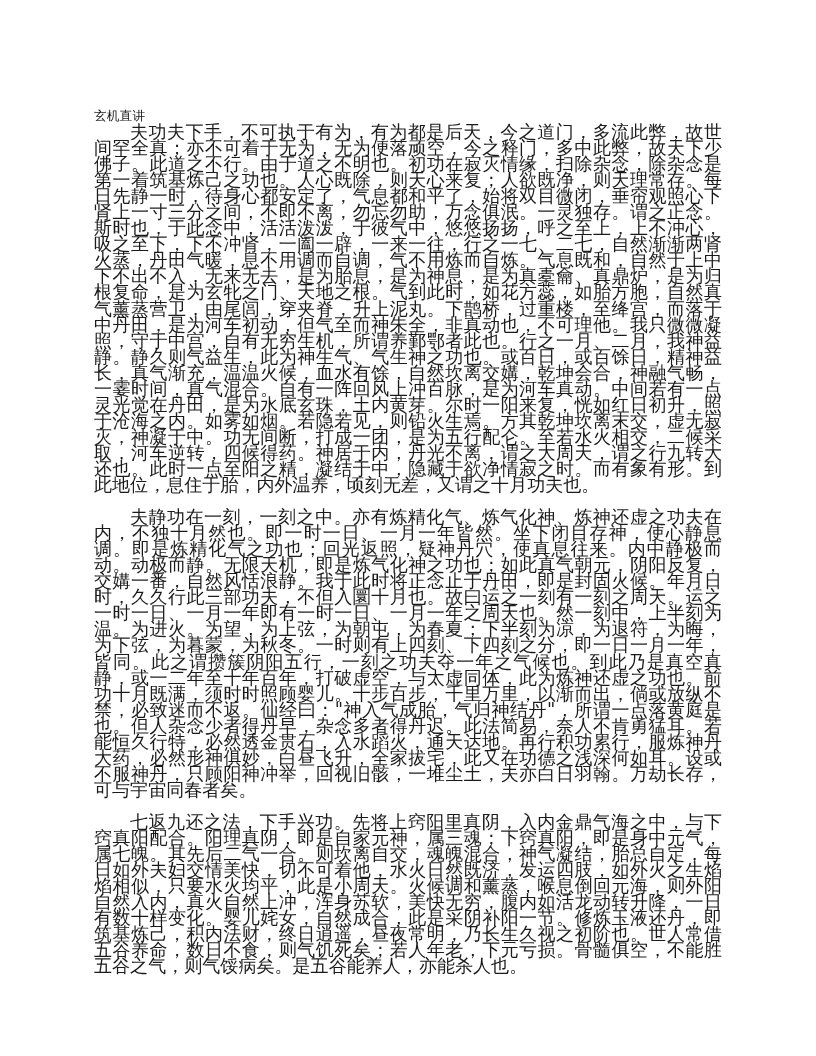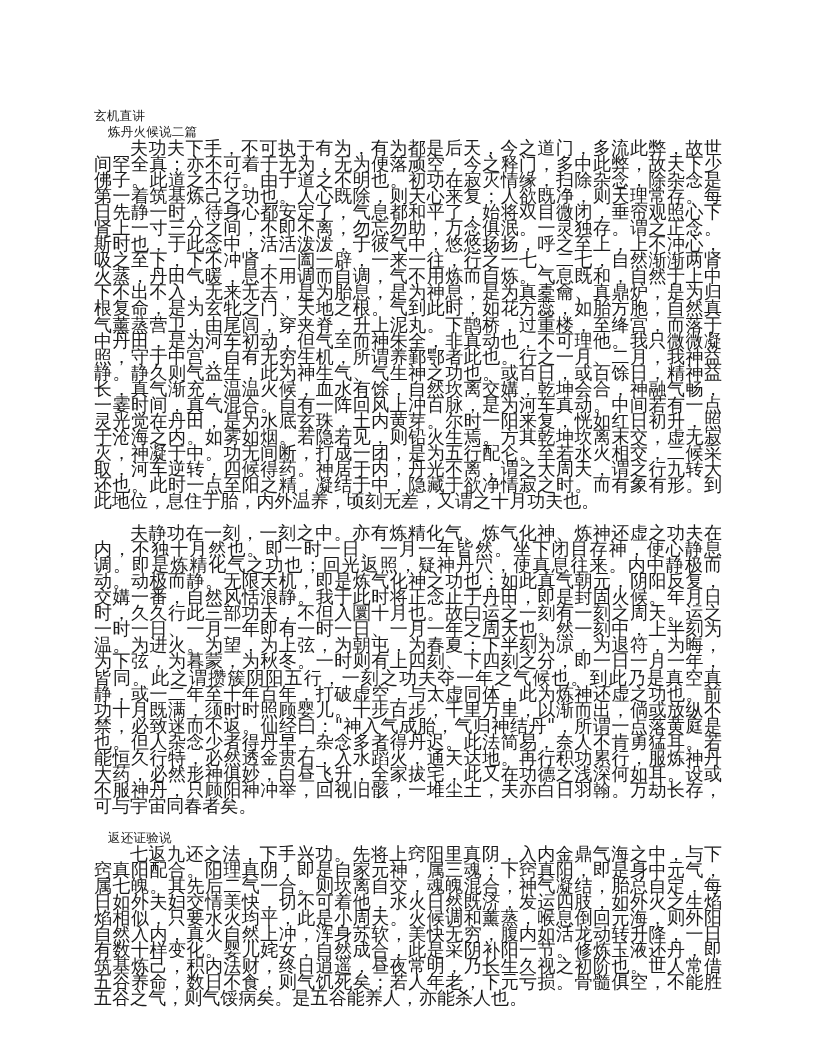--- a/index.html
+++ b/index.html
@@ -66,28 +66,26 @@
   }
 </style>
 </head>
 <body>
 
 <div class="page">
   <div class="content">
 
     <div class="doc-title">玄机直讲</div>
 
-    <div class="section-heading">炼丹火候说二篇</div>
 
     <p class="body-para">夫功夫下手，不可执于有为，有为都是后天，今之道门，多流此弊，故世间罕全真；亦不可着于无为，无为便落顽空，今之释门，多中此弊，故天下少佛子。此道之不行。由于道之不明也。初功在寂灭情缘，扫除杂念，除杂念是第一着筑基炼己之功也。人心既除，则天心来复；人欲既净，则天理常存。每日先静一时，待身心都安定了，气息都和平了，始将双目微闭，垂帘观照心下肾上一寸三分之间，不即不离，勿忘勿助，万念俱泯。一灵独存。谓之正念。斯时也，于此念中，活活泼泼，于彼气中，悠悠扬扬，呼之至上，上不冲心，吸之至下，下不冲肾，一阖一辟，一来一往，行之一七、二七，自然渐渐两肾火蒸，丹田气暖，息不用调而自调，气不用炼而自炼。气息既和，自然于上中下不出不入，无来无去，是为胎息，是为神息，是为真橐龠、真鼎炉，是为归根复命，是为玄牝之门、天地之根。气到此时，如花方蕊，如胎方胞，自然真气薰蒸营卫，由尾闾，穿夹脊，升上泥丸。下鹊桥，过重楼，至绛宫，而落于中丹田，是为河车初动，但气至而神朱全，非真动也，不可理他。我只微微凝照，守于中宫，自有无穷生机，所谓养鄞鄂者此也。行之一月、二月，我神益静。静久则气益生，此为神生气、气生神之功也。或百日，或百馀日，精神益长，真气渐充，温温火候，血水有馀，自然坎离交媾，乾坤会合，神融气畅，一霎时间，真气混合。自有一阵回风上冲百脉，是为河车真动。中间若有一点灵光觉在丹田，是为水底玄珠，土内黄芽。尔时一阳来复，恍如红日初升，照于沧海之内。如雾如烟。若隐若见，则铅火生焉。方其乾坤坎离末交，虚无寂灭，神凝于中。功无间断，打成一团，是为五行配仑。至若水火相交，二候采取，河车逆转，四候得药。神居于内，丹光不离，谓之大周天，谓之行九转大还也。此时一点至阳之精，凝结于中，隐藏于欲净情寂之时。而有象有形。到此地位，息住于胎，内外温养，顷刻无差，又谓之十月功夫也。</p>
 
     <div class="para-gap"></div>
 
     <p class="body-para">夫静功在一刻，一刻之中。亦有炼精化气、炼气化神、炼神还虚之功夫在内，不独十月然也。即一时一日、一月一年皆然。坐下闭目存神，使心静息调。即是炼精化气之功也；回光返照，疑神丹穴，使真息往来。内中静极而动。动极而静。无限天机，即是炼气化神之功也；如此真气朝元，阴阳反复，交媾一番，自然风恬浪静。我于此时将正念止于丹田，即是封固火候。年月日时，久久行此三部功夫，不但入圜十月也。故曰运之一刻有一刻之周天。运之一时一日、一月一年即有一时一日、一月一年之周天也。然一刻中，上半刻为温。为进火。为望，为上弦，为朝屯，为春夏；下半刻为凉，为退符，为晦，为下弦，为暮蒙，为秋冬。一时则有上四刻、下四刻之分，即一日一月一年，皆同。此之谓攒簇阴阳五行，一刻之功夫夺一年之气候也。到此乃是真空真静，或一二年至十年百年，打破虚空，与太虚同体，此为炼神还虚之功也。前功十月既满，须时时照顾婴儿。十步百步，千里万里，以渐而出，倘或放纵不禁，必致迷而不返。仙经曰："神入气成胎，气归神结丹"，所谓一点落黄庭是也。但人杂念少者得丹早，杂念多者得丹迟。此法简易，奈人不肯勇猛耳。若能恒久行特，必然透金贯石，入水蹈火，通天达地。再行积功累行，服炼神丹大药，必然形神俱妙，白昼飞升，全家拔宅，此又在功德之浅深何如耳。设或不服神丹，只顾阳神冲举，回视旧骸，一堆尘土，夫亦白日羽翰。万劫长存，可与宇宙同春者矣。</p>
 
     <div class="small-gap"></div>
 
-    <div class="section-heading">返还证验说</div>
 
     <p class="body-para">七返九还之法，下手兴功。先将上窍阳里真阴，入内金鼎气海之中，与下窍真阳配合。阳理真阴，即是自家元神，属三魂；下窍真阳，即是身中元气，属七魄。其先后二气一合。则坎离自交，魂魄混合，神气凝结，胎总自定，每日如外夫妇交情美快，切不可着他，水火日然既济，发运四肢，如外火之生焰焰相似，只要水火均平，此是小周天。火候调和薰蒸，喉息倒回元海，则外阳自然入内，真火自然上冲，浑身苏软，美快无穷，腹内如活龙动转升降，一日有数十样变化。婴儿姹女，自然成合，此是采阴补阳一节。修炼玉液还丹，即筑基炼己，积内法财，终日逍遥，昼夜常明，乃长生久视之初阶也。世人常借五谷养命，数日不食，则气饥死矣；若人年老，下元亏损。骨髓俱空，不能胜五谷之气，则气馁病矣。是五谷能养人，亦能杀人也。</p>
 
   </div>
 </div>
 
 </body></html>

